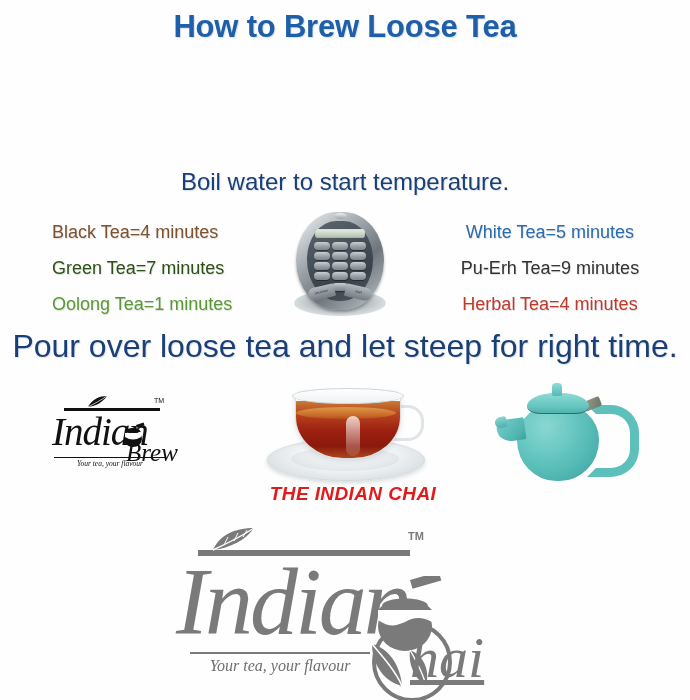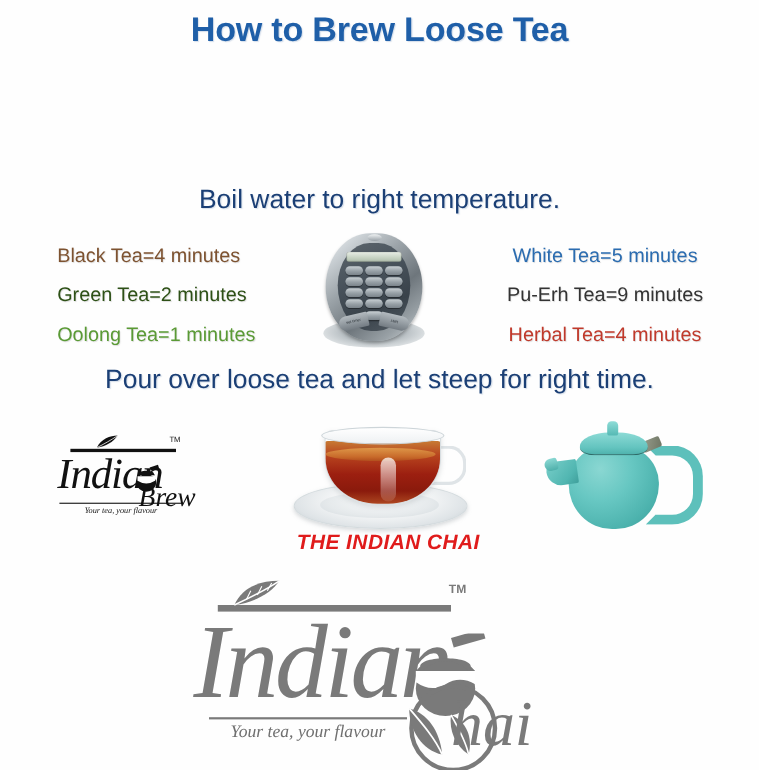--- a/index.html
+++ b/index.html
@@ -172,21 +172,21 @@
   .timer-footbtn.left  { left: 12px;  border-radius: 14px 3px 3px 14px; transform: rotate(-13deg); }
   .timer-footbtn.right { left: 49px;  border-radius: 3px 14px 14px 3px; transform: rotate(13deg); }
 
   
   #pour-heading {
     position: absolute;
     top: 331px;
     left: 0;
     width: 690px;
     text-align: center;
-    font-size: 24px;
+    font-size: 32px;
     color: #1b3f75;
     line-height: 30px;
     text-shadow: 1px 1px 1px rgba(130,155,190,0.30);
   }
 
   
   #product-row {
     position: absolute;
     top: 375px;
     left: 0;
@@ -504,20 +504,21 @@
   }
   #big-logo .bl-chai {
     position: absolute;
     left: 240px;
     top: 108px;
     font-size: 58px;
     line-height: 64px;
     color: #7a7a7a;
     font-family: "Liberation Serif", serif;
     font-style: italic;
+    text-decoration: underline;
   }
   #big-logo .bl-pot {
     position: absolute;
     left: 196px;
     top: 58px;
     width: 80px;
     height: 80px;
   }
   #big-logo .bl-circle {
     position: absolute;
@@ -537,26 +538,26 @@
     height: 56px;
   }
 </style>
 </head>
 <body>
 
 <div id="header">
   <div id="main-title">How to Brew Loose Tea</div>
 </div>
 
-<div id="boil-heading">Boil water to right temperature.</div>
+<div id="boil-heading">Boil water to start temperature.</div>
 
 <div id="tea-table">
   <div class="tea-col" id="tea-col-left">
     <div class="tea-item" style="color: rgb(125, 82, 48);">Black Tea=4 minutes</div>
-    <div class="tea-item" style="color: rgb(45, 80, 22);">Green Tea=2 minutes</div>
+    <div class="tea-item" style="color: rgb(45, 80, 22);">Green Tea=7 minutes</div>
     <div class="tea-item" style="color: rgb(90, 154, 53);">Oolong Tea=1 minutes</div>
   </div>
 
   <div class="tea-col" id="tea-col-right">
     <div class="tea-item" style="color: rgb(43, 108, 176);">White Tea=5 minutes</div>
     <div class="tea-item" style="color: rgb(51, 51, 51);">Pu-Erh Tea=9 minutes</div>
     <div class="tea-item" style="color: rgb(192, 57, 43);">Herbal Tea=4 minutes</div>
   </div>
 </div>
 

